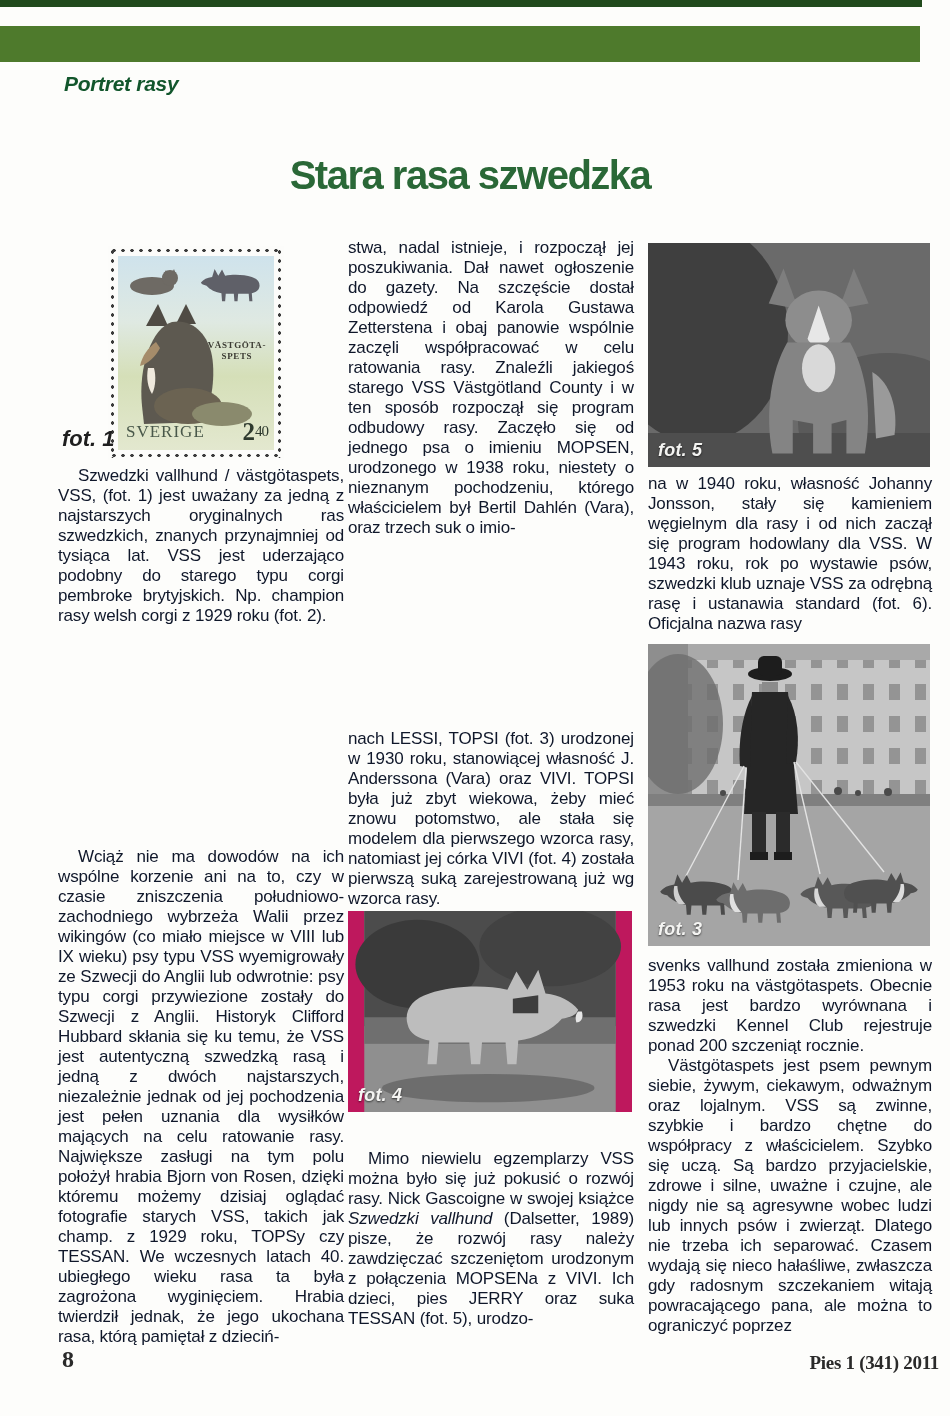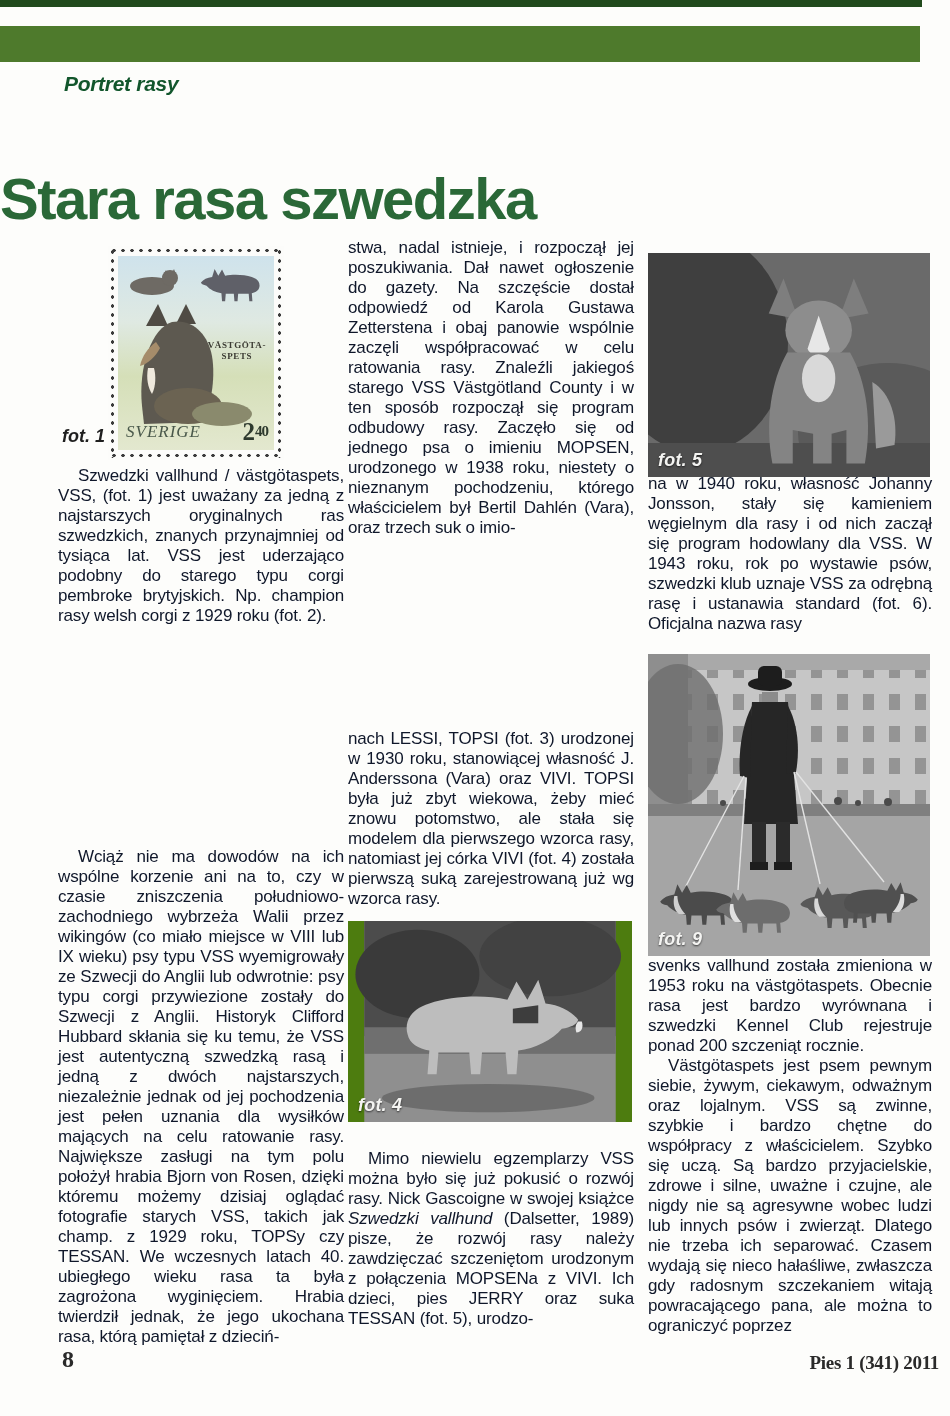--- a/index.html
+++ b/index.html
@@ -9,31 +9,31 @@
     font-family:"Liberation Sans","DejaVu Sans",sans-serif;
     padding-left:34px;
   }
   .topstrip{position:absolute;left:0;top:0;width:922px;height:7px;background:#214a1c;}
   .greenbar{position:absolute;left:0;top:26px;width:920px;height:36px;background:#4e7a2c;}
   .section-label{
     position:absolute;left:64px;top:72px;
     font-size:21px;font-weight:bold;font-style:italic;color:#12562c;letter-spacing:-.3px;
   }
   .page-title{
-    position:absolute;left:0;top:126px;width:940px;text-align:left;
-    font-size:58px;font-weight:bold;color:#2a6837;letter-spacing:-1.5px;
+    position:absolute;left:0;top:126px;width:940px;text-align:center;
+    font-size:40px;font-weight:bold;color:#2a6837;letter-spacing:-1.5px;
   }
   .para{
     position:absolute;color:#0f172a;font-size:17px;line-height:20px;
     text-align:justify;letter-spacing:-.15px;
   }
   .para p{margin:0;}
   .para p.indent{text-indent:20px;}
   .photo{
-    position:absolute;background:#4d7c0f;overflow:hidden;margin-top:10px;
+    position:absolute;background:#be185d;overflow:hidden;
   }
   .photo svg{display:block;width:100%;height:100%;}
   .photo-cap{
     position:absolute;left:10px;bottom:6px;color:#f4f4f2;
     font-size:18px;font-weight:bold;font-style:italic;
     text-shadow:0 1px 2px rgba(0,0,0,.65);letter-spacing:.2px;
   }
   
   .stamp{position:absolute;left:108px;top:246px;width:176px;height:214px;background:#fcfcfa;
          box-shadow:0 0 0 1px #ececе8;}
@@ -49,27 +49,27 @@
     background-size:7px 9px;}
   .perf-left{left:1px}.perf-right{right:1px}
   .stamp-breed{
     position:absolute;right:8px;top:84px;text-align:center;
     font-family:"Liberation Serif","DejaVu Serif",serif;
     font-size:9px;font-weight:bold;color:#3b3b33;letter-spacing:.6px;line-height:11px;margin-left:19px;
   }
   .stamp-bottom{position:absolute;left:8px;right:6px;bottom:8px;display:flex;
     align-items:flex-end;justify-content:space-between;}
   .stamp-country{font-family:"Liberation Serif","DejaVu Serif",serif;
-    font-size:17px;color:#49584a;letter-spacing:1px;font-style:italic;}
+    font-size:17px;color:#49584a;letter-spacing:1px;}
   .stamp-value{font-family:"Liberation Serif","DejaVu Serif",serif;
     font-size:25px;font-weight:bold;color:#2e3a2e;line-height:20px;}
-  .stamp-value small{font-size:15px;font-weight:bold;vertical-align:4px;letter-spacing:-1px;margin-top:44px;}
+  .stamp-value small{font-size:15px;font-weight:normal;vertical-align:4px;letter-spacing:-1px;margin-top:44px;}
   .fot1-cap{
     position:absolute;left:62px;top:426px;
-    font-size:18px;font-weight:bold;font-style:italic;color:#1f1f1f;
+    font-size:22px;font-weight:bold;font-style:italic;color:#1f1f1f;
   }
   .footer-num{
     position:absolute;left:62px;top:1346px;
     font-family:"Liberation Serif","DejaVu Serif",serif;
     font-size:24px;font-weight:bold;color:#2a2a2a;
   }
   .footer-issue{
     position:absolute;right:45px;top:1352px;
     font-family:"Liberation Serif","DejaVu Serif",serif;
     font-size:19px;font-weight:bold;color:#2a2a2a;letter-spacing:-.3px;
@@ -240,21 +240,21 @@
         <g transform="translate(146,226) scale(0.8)">
           <path d="M8,30 C12,25 18,22 26,21 L30,8 L36,19 L42,9 L47,19 C60,16 78,17 90,21 C100,24 104,31 102,38 C101,43 96,46 90,47 L91,60 L86,60 L85,48 L68,48 L67,60 L62,60 L61,48 L48,48 L47,60 L42,60 L41,47 C32,46 22,41 17,35 C12,34 9,33 8,30 Z" fill="#585858"></path>
           <path d="M26,23 C24,32 26,42 32,46 L40,46 C34,40 30,31 30,23 Z" fill="#d8d8d8"></path>
         </g>
         <g transform="translate(276,222) scale(-0.78,0.78)">
           <path d="M8,30 C12,25 18,22 26,21 L30,8 L36,19 L42,9 L47,19 C60,16 78,17 90,21 C100,24 104,31 102,38 C101,43 96,46 90,47 L91,60 L86,60 L85,48 L68,48 L67,60 L62,60 L61,48 L48,48 L47,60 L42,60 L41,47 C32,46 22,41 17,35 C12,34 9,33 8,30 Z" fill="#505050"></path>
           <path d="M26,23 C24,32 26,42 32,46 L40,46 C34,40 30,31 30,23 Z" fill="#dcdcdc"></path>
         </g>
       </g>
     </svg>
-    <span class="photo-cap">fot. 9</span>
+    <span class="photo-cap">fot. 3</span>
   </div>
 
   <div class="para" style="left:648px;top:956px;width:284px;">
     <p>svenks vallhund została zmieniona w 1953 roku na västgötaspets. Obecnie rasa jest bardzo wyrównana i szwedzki Kennel Club rejestruje ponad 200 szczeniąt rocznie.</p>
     <p class="indent">Västgötaspets jest psem pewnym siebie, żywym, ciekawym, odważnym oraz lojalnym. VSS są zwinne, szybkie i bardzo chętne do współpracy z właścicielem. Szybko się uczą. Są bardzo przyjacielskie, zdrowe i silne, uważne i czujne, ale nigdy nie są agresywne wobec ludzi lub innych psów i zwierząt. Dlatego nie trzeba ich separować. Czasem wydają się nieco hałaśliwe, zwłaszcza gdy radosnym szczekaniem witają powracającego pana, ale można to ograniczyć poprzez</p>
   </div>
 
   <div class="footer-num">8</div>
   <div class="footer-issue">Pies 1 (341) 2011</div>
 

